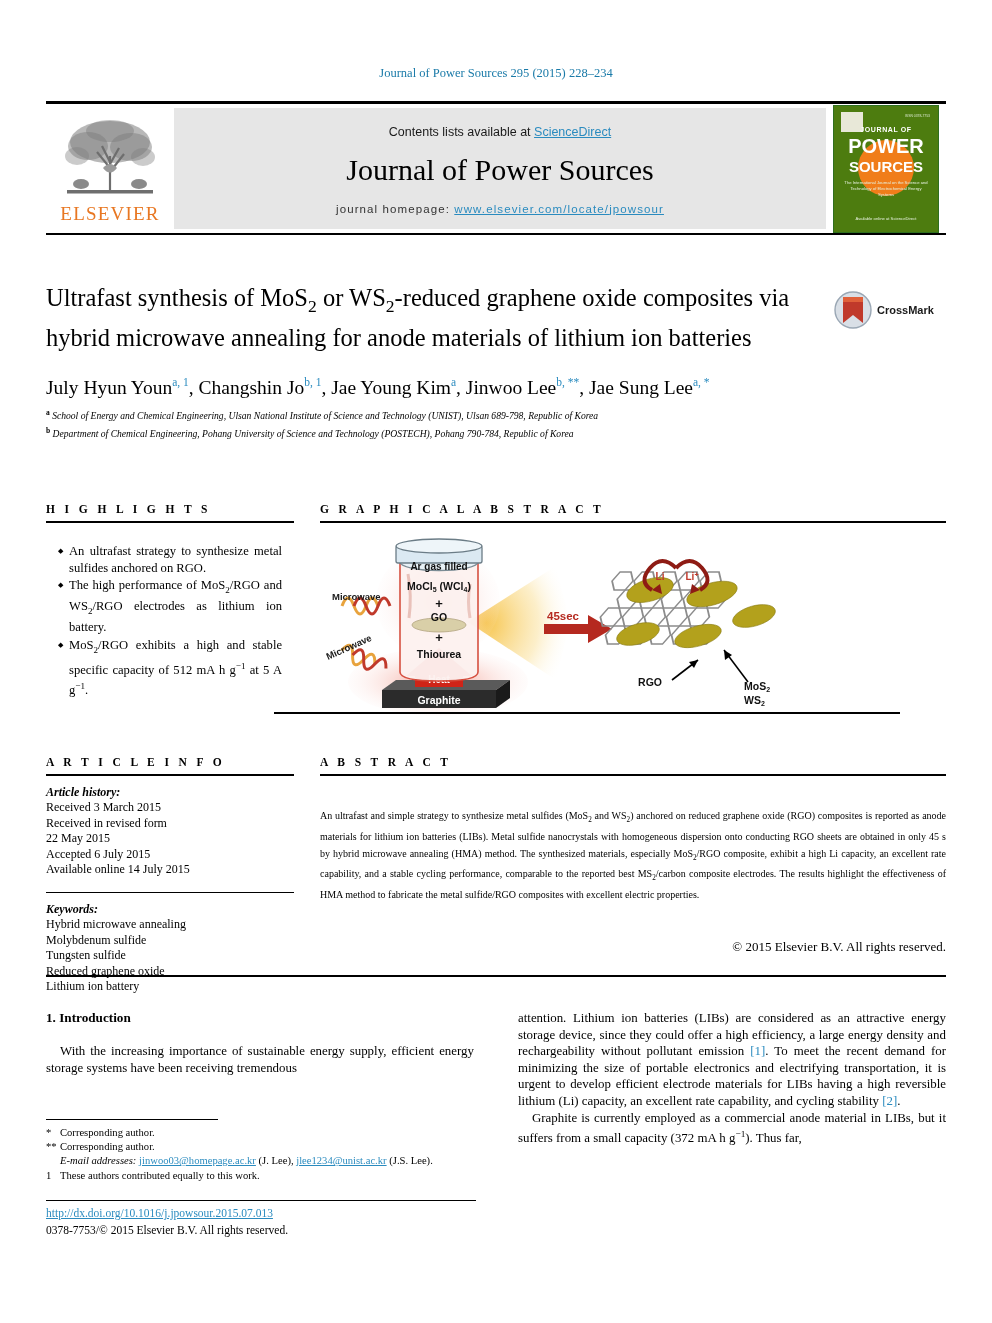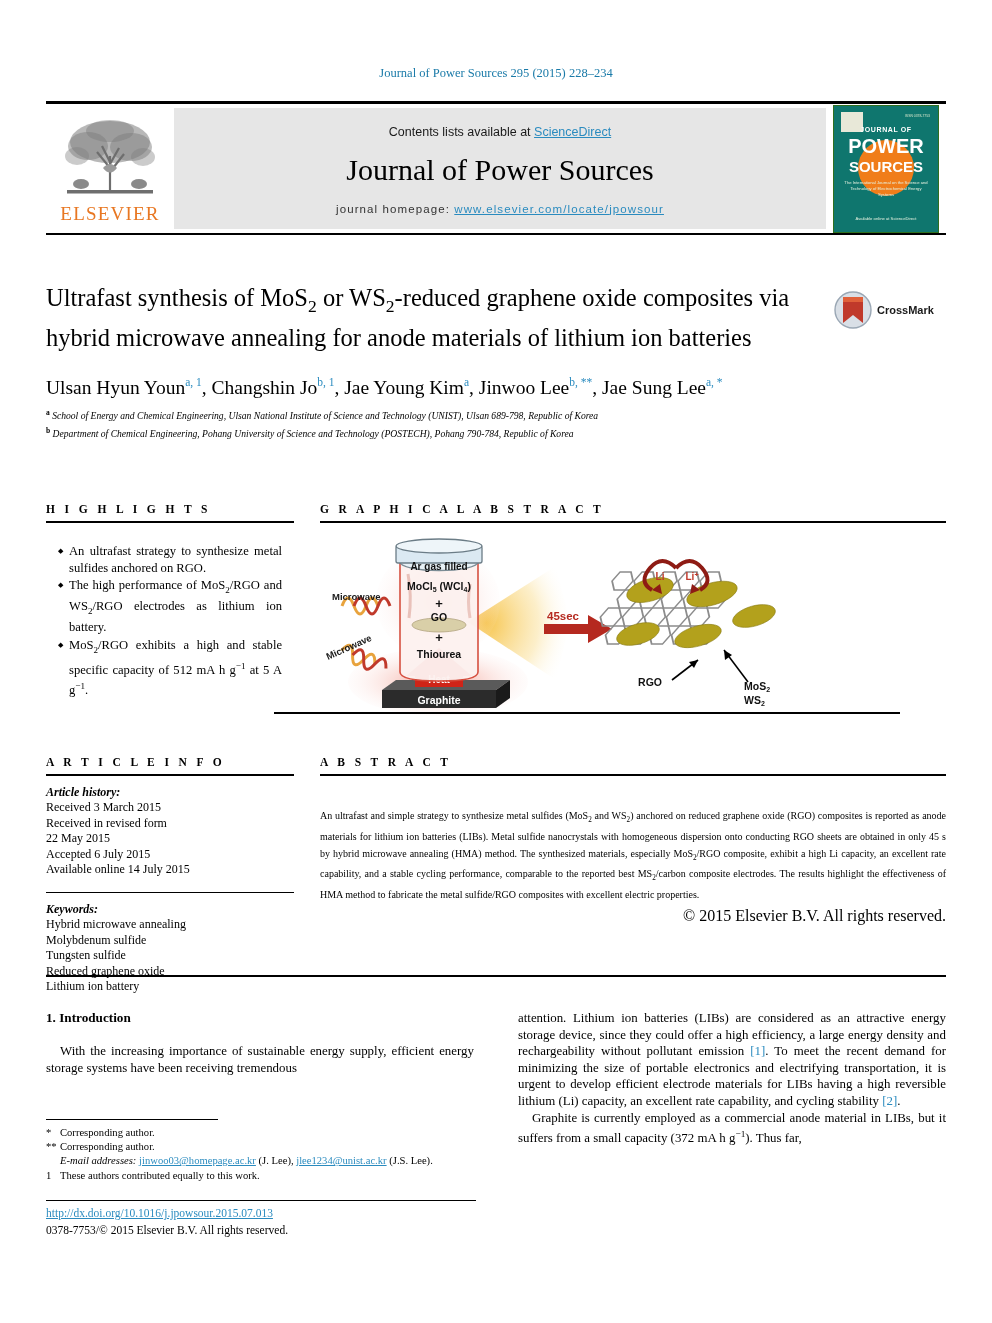--- a/index.html
+++ b/index.html
@@ -97,21 +97,21 @@
   .homepage-line .url { color: #2a8bbf; }
   .cover-thumb {
     width: 120px;
     flex: 0 0 120px;
     display: flex;
     align-items: center;
     justify-content: center;
   }
   .cover-box {
     width: 104px; height: 126px;
-    background: #0f766e;
+    background: #4d7c0f;
     position: relative;
     overflow: hidden;
     border: 1px solid #2f6f1f;
   }
   .cover-top-left {
     position: absolute; left: 7px; top: 6px;
     width: 22px; height: 20px;
     background: #e8e8d8;
     font-size: 4px; color: #555;
     font-family: "Liberation Sans", sans-serif;
@@ -298,22 +298,23 @@
   .abstract-text {
     font-family: "Liberation Serif", serif;
     font-size: 10px;
     line-height: 16.8px;
     text-align: justify;
     padding-top: 9px;
     margin-top: 23px;
   }
   .abstract-copy {
     text-align: right;
-    font-size: 16px;
+    font-size: 13px;
     padding-top: 3px;
+    margin-top: 32px;
   }
   .band-info-rule-bottom {
     position: absolute;
     left: 46px; top: 975px; width: 900px;
     border-top: 2px solid #000;
   }
 
   
   .body-cols {
     position: absolute;
@@ -459,21 +460,21 @@
       <span class="crossmark-label">CrossMark</span>
     </div>
 
     <div class="article-title">
       <span>Ultrafast synthesis of MoS</span><sub>2</sub><span> or WS</span><sub>2</sub><span>-reduced graphene oxide</span>
       <span>composites via hybrid microwave annealing for anode materials of</span>
       <span>lithium ion batteries</span>
     </div>
 
     <div class="authors">
-      <span>Ulsan Hyun Youn</span><sup>a, 1</sup>,
+      <span>July Hyun Youn</span><sup>a, 1</sup>,
       <span>Changshin Jo</span><sup>b, 1</sup>,
       <span>Jae Young Kim</span><sup>a</sup>,
       <span>Jinwoo Lee</span><sup>b, **</sup>,
       <span>Jae Sung Lee</span><sup>a, *</sup>
     </div>
 
     <div class="affil">
       <sup>a</sup>
       <span>School of Energy and Chemical Engineering, Ulsan National Institute of Science and Technology (UNIST), Ulsan 689-798, Republic of Korea</span>
     </div>

